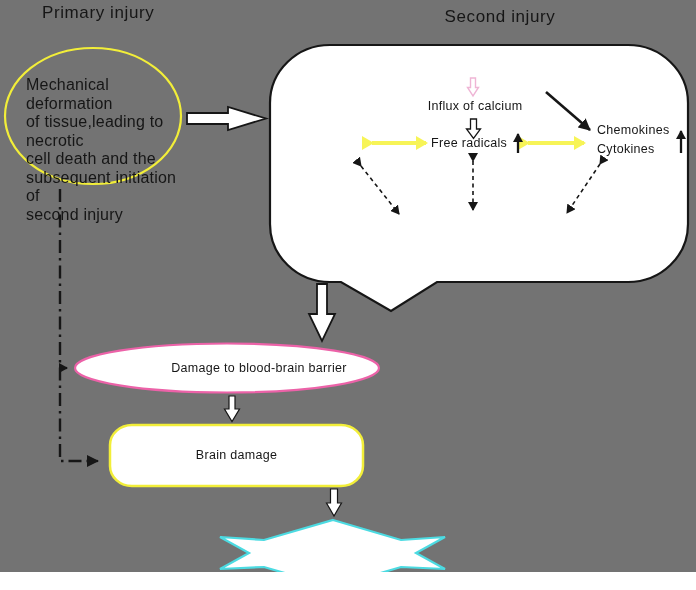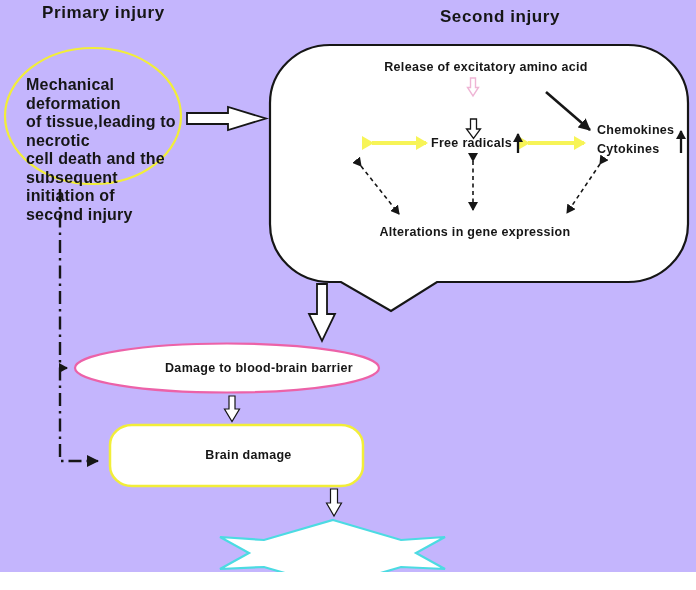--- a/index.html
+++ b/index.html
@@ -1,23 +1,22 @@
 <!DOCTYPE html>
 <html style="--ink: #161616; --yellow: #f2ee39; --yellow-arrow: #f7f457; --pink: #ec62a8; --pink-light: #efb5d5; --cyan: #4cdbe2;"><head>
 <meta charset="utf-8">
 <style>
   html,body{margin:0;padding:0;background:#fff;}
   #canvas{
     position:relative;
     width:696px;height:572px;
-    background:#c4b5fd;
+    background:#737373;
     font-family:"Liberation Sans",sans-serif;
     color:var(--ink);
     overflow:hidden;
-    font-weight:bold;
   }
   #diagram-svg{position:absolute;left:0;top:0;}
   .lbl{
     position:absolute;
     font-size:12.5px;
     line-height:18.5px;
     letter-spacing:0.3px;
     color:var(--ink);
     white-space:pre-line;
   }
@@ -29,21 +28,21 @@
   .lbl-title-primary{left:42px;top:3px;}
   .lbl-title-second{left:400px;top:7px;width:200px;text-align:center;}
   .lbl-primary-ellipse{left:26px;top:76px;width:156px;font-size:16px;letter-spacing:0.2px;}
   .lbl-release{left:350px;top:58px;width:272px;text-align:center;}
   .lbl-influx{left:375px;top:97px;width:200px;text-align:center;}
   .lbl-mitochondrial{left:287px;top:134px;line-height:19px;}
   .lbl-free-radicals{left:431px;top:134px;}
   .lbl-chemokines{left:597px;top:121px;line-height:18.5px;}
   .lbl-alterations{left:355px;top:223px;width:240px;text-align:center;}
   .lbl-bbb{left:77px;top:359px;width:300px;text-align:center;margin-left:32px;}
-  .lbl-brain-damage{left:110px;top:446px;width:253px;text-align:center;padding-left:12px;}
+  .lbl-brain-damage{left:110px;top:446px;width:253px;text-align:center;}
   .lbl-functional{left:233px;top:545px;width:200px;text-align:center;}
 
   .ink-stroke{stroke:var(--ink);}
   .yellow-stroke{stroke:var(--yellow);}
   .yellow-arrow-stroke{stroke:var(--yellow-arrow);}
   .pink-stroke{stroke:var(--pink);}
   .pink-light-stroke{stroke:var(--pink-light);}
   .cyan-stroke{stroke:var(--cyan);}
   .white-fill{fill:#fff;}
   .no-fill{fill:none;}
@@ -111,22 +110,21 @@
 
   <div class="lbl title lbl-title-primary">Primary injury</div>
   <div class="lbl title lbl-title-second">Second injury</div>
 
   <div class="lbl lbl-primary-ellipse">Mechanical deformation
 of tissue,leading to necrotic
 cell death and the
 subsequent initiation of
 second injury</div>
 
-  <div class="lbl lbl-release">Release of excitatory amino acid</div>
+  <div class="lbl lbl-influx">Influx of calcium</div>
   <div class="lbl lbl-free-radicals">Free radicals</div>
   <div class="lbl lbl-chemokines">Chemokines
 Cytokines</div>
-  <div class="lbl lbl-alterations">Alterations in gene expression</div>
 
   <div class="lbl lbl-bbb">Damage to blood-brain barrier</div>
   <div class="lbl lbl-brain-damage">Brain damage</div>
 
 </div>
 
 </body></html>

